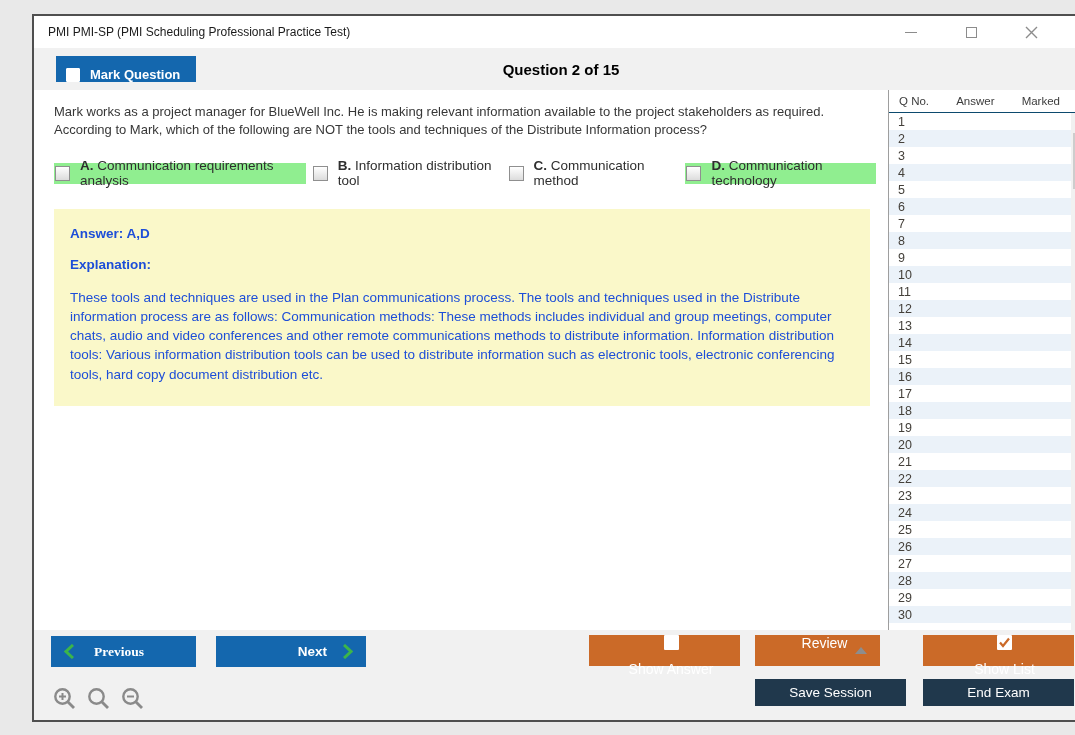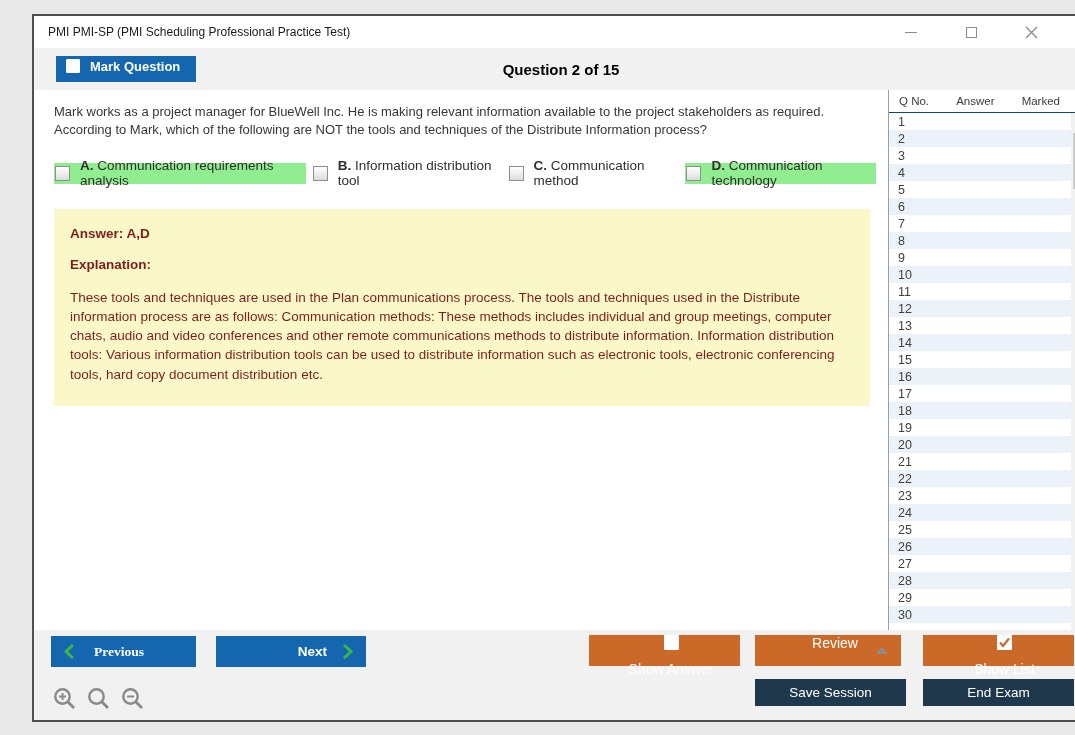--- a/index.html
+++ b/index.html
@@ -25,21 +25,21 @@
   .ctl { width:14px; height:14px; display:flex; align-items:center; justify-content:center; cursor:default; }
   .ctl-min i { display:block; width:12px; height:0; border-top:1px solid #8c8c8c; }
   .ctl-max i { display:block; width:11px; height:11px; border:1px solid #8c8c8c; }
   
   .headerband {
     height:42px; background:#f1f1f1; display:flex; align-items:center;
     position:relative; flex:0 0 auto;
   }
   .btn-mark {
     margin-left:22px; height:26px; background:#1467ae; color:#fff;
-    display:flex; align-items:flex-start; gap:10px; padding:3px 16px 0 10px;
+    display:flex; align-items:flex-end; gap:10px; padding:3px 16px 0 10px;
     font-size:13px; font-weight:bold; border:none; cursor:pointer; z-index:2;
   }
   .cb { width:14px; height:14px; background:#fff; border:1px solid #fff; border-radius:1px; position:relative; flex:0 0 auto; }
   .q-counter {
     position:absolute; left:0; right:0; text-align:center;
     font-size:15px; font-weight:bold; color:#000;
   }
   
   .content { flex:0 0 540px; display:flex; background:#fff; min-height:0; }
   .main { flex:1 1 auto; padding:13px 8px 0 20px; overflow:hidden; }
@@ -49,21 +49,21 @@
   .option.highlight { background:#90ee90; }
   .opt-cb {
     width:15px; height:15px; margin-right:10px; margin-left:1px;
     background:linear-gradient(#ffffff,#dcdcdc); border:1px solid #8f8f8f;
     flex:0 0 auto; cursor:pointer;
   }
   .opt-label { font-size:13.5px; color:#2f2f2f; }
   .opt-letter { font-weight:bold; }
   .answer-panel {
     margin:25px 10px 0 0; background:#faf8c9; padding:17px 16px 22px 16px;
-    font-size:13.5px; color:#7f1d1d;
+    font-size:13.5px; color:#1d4ed8;
   }
   .answer-line { font-weight:bold; }
   .expl-label { font-weight:bold; margin-top:16px; }
   .expl-text { margin-top:16px; line-height:1.42; }
   
   .sidebar { flex:0 0 200px; border-left:1px solid #9e9e9e; display:flex; flex-direction:column; background:#fff; }
   .sb-header {
     height:23px; display:flex; align-items:center; border-bottom:1px solid #0c4a6e;
     font-size:11.5px; color:#3c3c3c; padding:0 28px 0 10px; justify-content:space-between;
     flex:0 0 auto;
@@ -79,21 +79,21 @@
   .sb-thumb { position:absolute; left:2px; top:20px; width:13px; height:56px; background:#cdcdcd; cursor:pointer; }
   
   .footer { flex:1 1 auto; background:#f1f1f1; position:relative; }
   .fbtn { position:absolute; height:31px; display:flex; align-items:center; color:#fff; cursor:pointer; border:none; font-family:inherit; }
   .fbtn.blue { background:#1467ae; font-size:13.5px; font-weight:bold; }
   .fbtn.orange { background:#cb6a28; font-size:14px; font-weight:500;flex-direction:column; }
   .fbtn.navy { background:#20384c; font-size:13.5px; font-weight:400; justify-content:center; height:27px; }
   .btn-prev { left:17px; top:6px; width:145px; padding-left:13px; gap:20px;font-family:Liberation Serif, serif; }
   .btn-next { left:182px; top:6px; width:150px; justify-content:flex-end; padding-right:13px; gap:16px; }
   .btn-show-answer { left:555px; top:5px; width:151px; padding-left:13px; gap:11px; }
-  .btn-review { left:721px; top:5px; width:146px; padding-left:14px;text-align:center; }
+  .btn-review { left:721px; top:5px; width:125px; padding-left:14px;text-align:center; }
   .btn-show-list { left:889px; top:5px; width:151px; padding-left:12px; gap:11px; }
   .btn-save { left:721px; top:49px; width:151px; }
   .btn-end { left:889px; top:49px; width:151px; }
   .tri-up {
     position:absolute; right:13px; top:12px; width:0; height:0;
     border-left:6px solid transparent; border-right:6px solid transparent;
     border-bottom:7px solid #8d8d8d;
   }
   .cb-orange { width:15px; height:15px; background:#fff; border-radius:1px; position:relative; flex:0 0 auto; }
   .zoom-icons { position:absolute; left:18px; top:56px; display:flex; gap:8px; }

